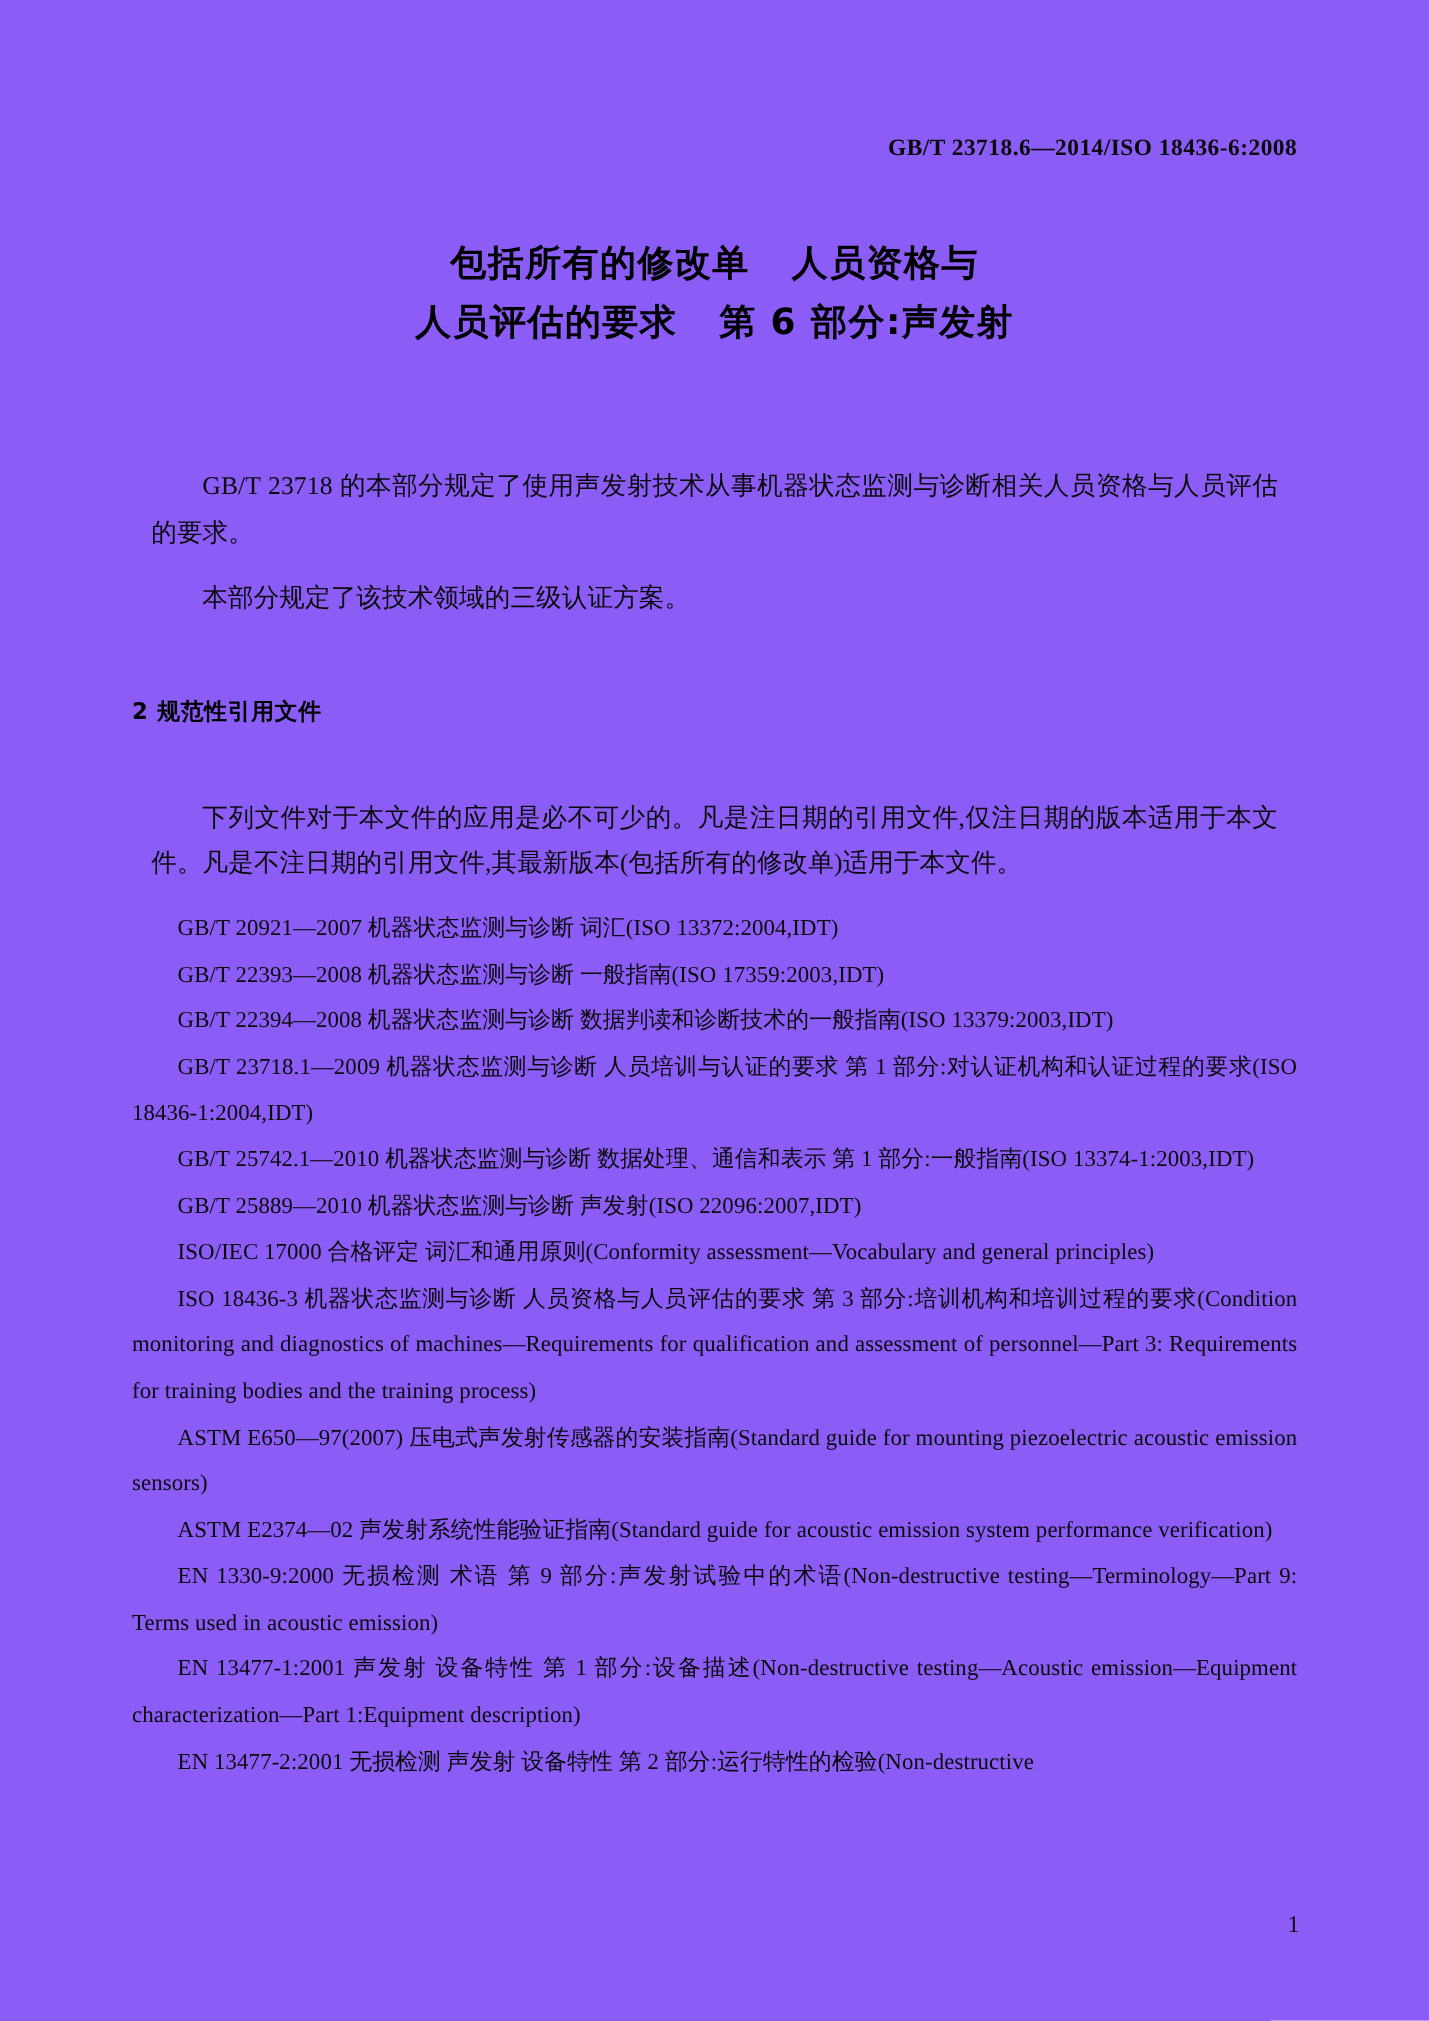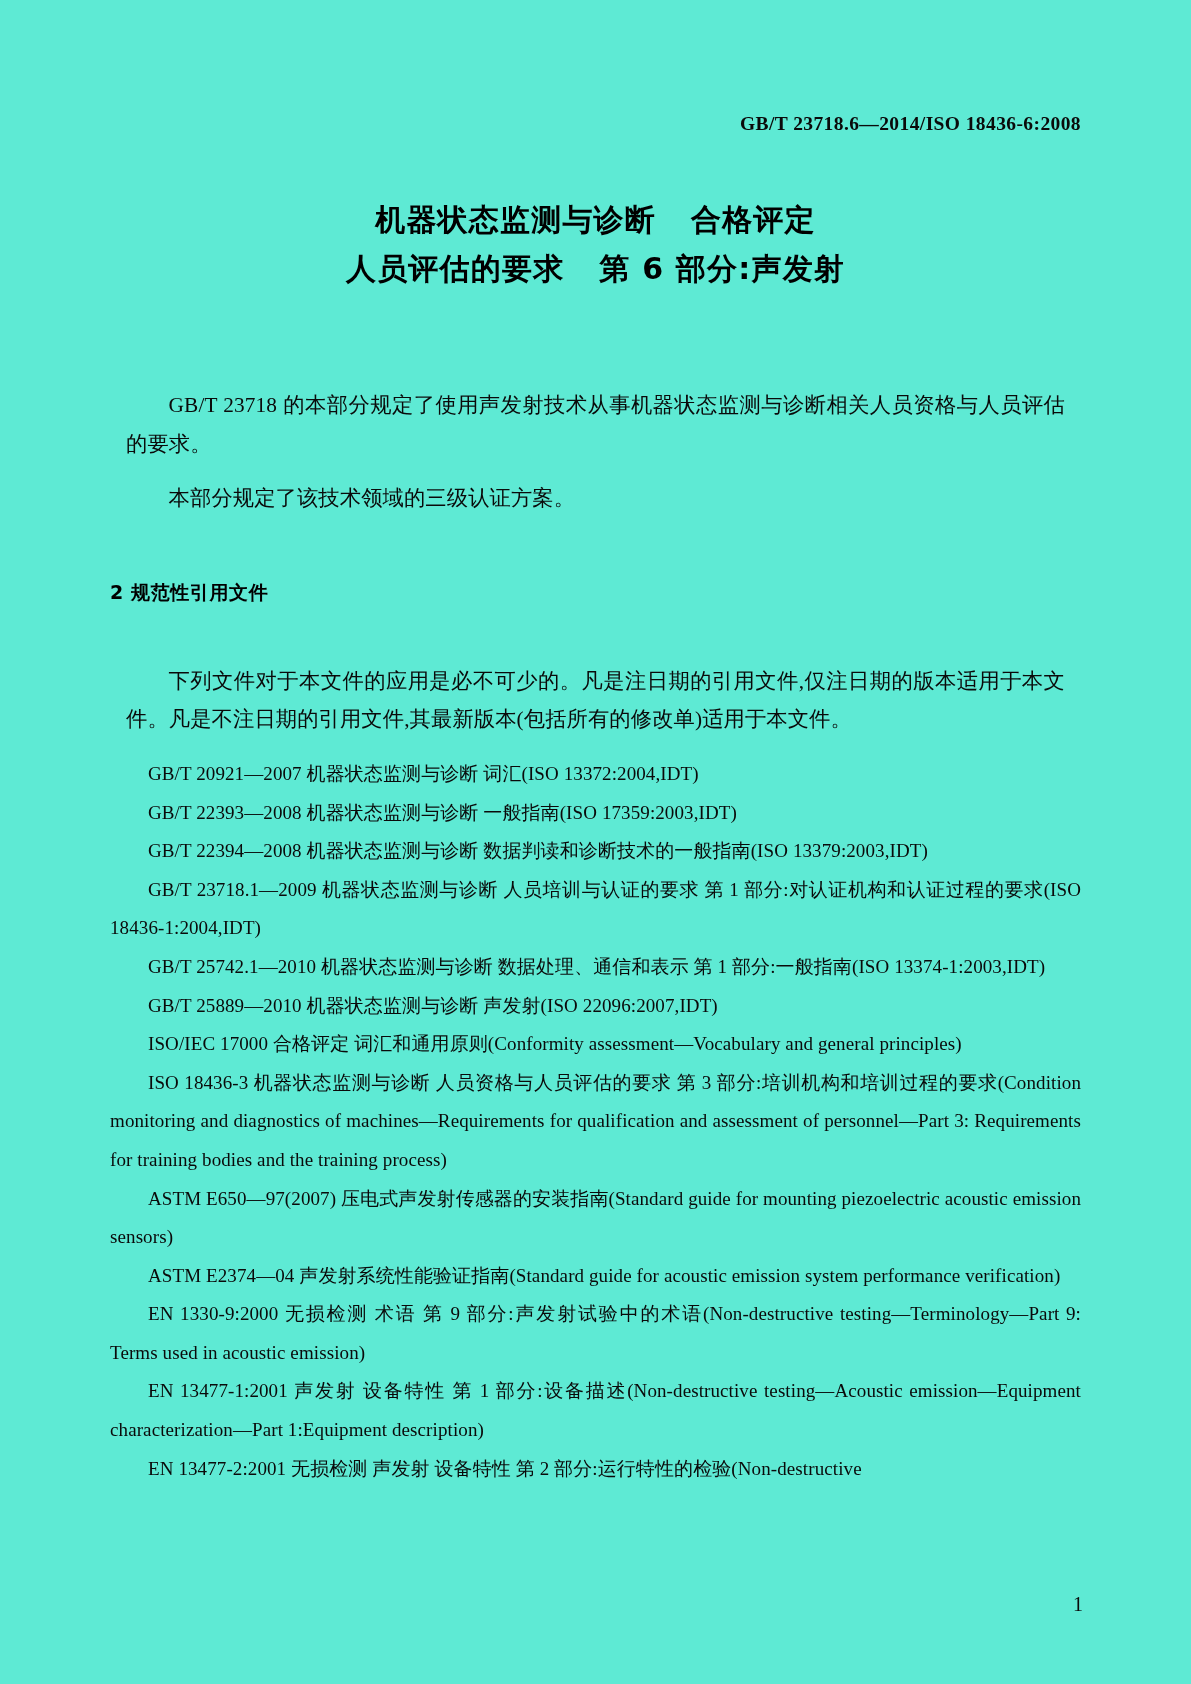--- a/index.html
+++ b/index.html
@@ -4,21 +4,21 @@
 <style>
   html, body {
     margin: 0;
     padding: 0;
     background: #ffffff;
   }
   .page {
     position: relative;
     width: 1191px;
     height: 1684px;
-    background: #5eead4;
+    background: #8b5cf6;
     margin: 0 auto;
     overflow: hidden;
     font-family: "Liberation Serif", "DejaVu Serif", serif;
     color: #0a0a0a;
     text-decoration: underline;
   }
 
   
   .runhead {
     position: absolute;
@@ -106,21 +106,21 @@
   }
 </style>
 </head>
 <body>
 
 <div class="page">
 
   <div class="runhead">GB/T 23718.6—2014/ISO 18436-6:2008</div>
 
   <div class="doc-title">
-    <span class="tl">机器状态监测与诊断   合格评定</span>
+    <span class="tl">包括所有的修改单   人员资格与</span>
     <span class="tl">人员评估的要求   第 6 部分:声发射</span>
   </div>
 
   <div class="content">
 
     <div class="sec-gap-1"></div>
     <p class="para">GB/T 23718 的本部分规定了使用声发射技术从事机器状态监测与诊断相关人员资格与人员评估的要求。</p>
     <p class="para">本部分规定了该技术领域的三级认证方案。</p>
 
     <div class="sec-gap-2"></div>
@@ -131,21 +131,21 @@
 
     <p class="refitem">GB/T 20921—2007   机器状态监测与诊断   词汇(ISO 13372:2004,IDT)</p>
     <p class="refitem">GB/T 22393—2008   机器状态监测与诊断   一般指南(ISO 17359:2003,IDT)</p>
     <p class="refitem">GB/T 22394—2008   机器状态监测与诊断   数据判读和诊断技术的一般指南(ISO 13379:2003,IDT)</p>
     <p class="refitem">GB/T 23718.1—2009   机器状态监测与诊断   人员培训与认证的要求   第 1 部分:对认证机构和认证过程的要求(ISO 18436-1:2004,IDT)</p>
     <p class="refitem">GB/T 25742.1—2010   机器状态监测与诊断   数据处理、通信和表示   第 1 部分:一般指南(ISO 13374-1:2003,IDT)</p>
     <p class="refitem">GB/T 25889—2010   机器状态监测与诊断   声发射(ISO 22096:2007,IDT)</p>
     <p class="refitem">ISO/IEC 17000   合格评定   词汇和通用原则(Conformity assessment—Vocabulary and general principles)</p>
     <p class="refitem">ISO 18436-3   机器状态监测与诊断   人员资格与人员评估的要求   第 3 部分:培训机构和培训过程的要求(Condition monitoring and diagnostics of machines—Requirements for qualification and assessment of personnel—Part 3: Requirements for training bodies and the training process)</p>
     <p class="refitem">ASTM E650—97(2007)   压电式声发射传感器的安装指南(Standard guide for mounting piezoelectric acoustic emission sensors)</p>
-    <p class="refitem">ASTM E2374—04   声发射系统性能验证指南(Standard guide for acoustic emission system performance verification)</p>
+    <p class="refitem">ASTM E2374—02   声发射系统性能验证指南(Standard guide for acoustic emission system performance verification)</p>
     <p class="refitem">EN 1330-9:2000   无损检测   术语   第 9 部分:声发射试验中的术语(Non-destructive testing—Terminology—Part 9: Terms used in acoustic emission)</p>
     <p class="refitem">EN 13477-1:2001   声发射   设备特性   第 1 部分:设备描述(Non-destructive testing—Acoustic emission—Equipment characterization—Part 1:Equipment description)</p>
     <p class="refitem">EN 13477-2:2001   无损检测   声发射   设备特性   第 2 部分:运行特性的检验(Non-destructive</p>
 
   </div>
 
   <div class="pagenum">1</div>
 
 </div>
 

